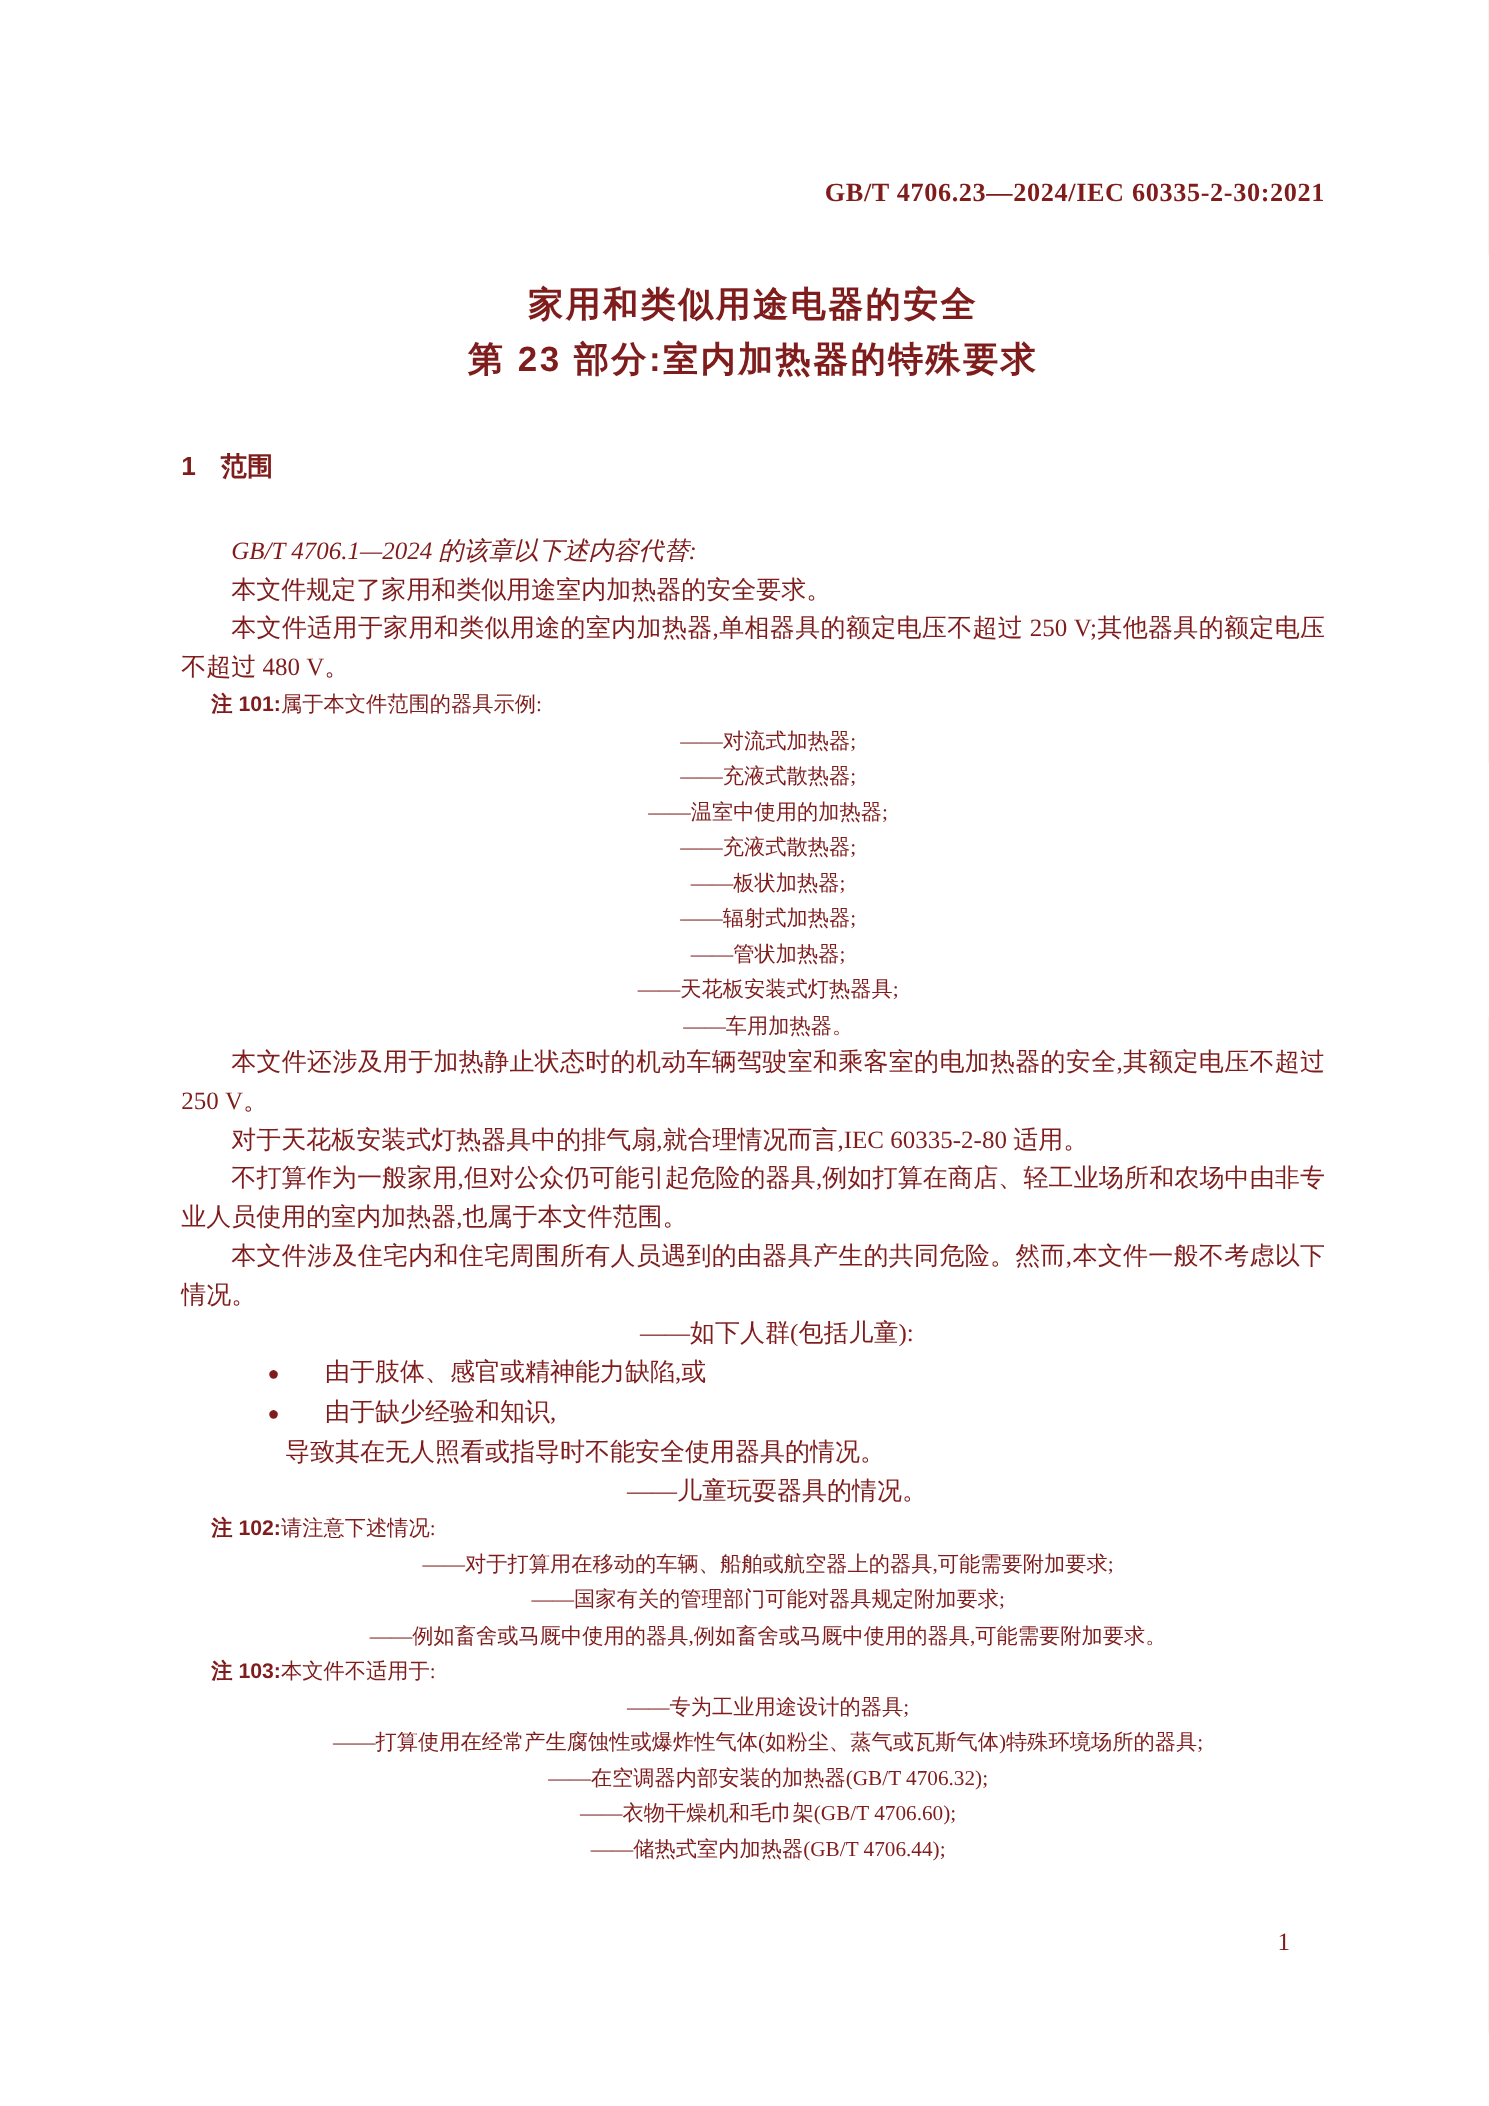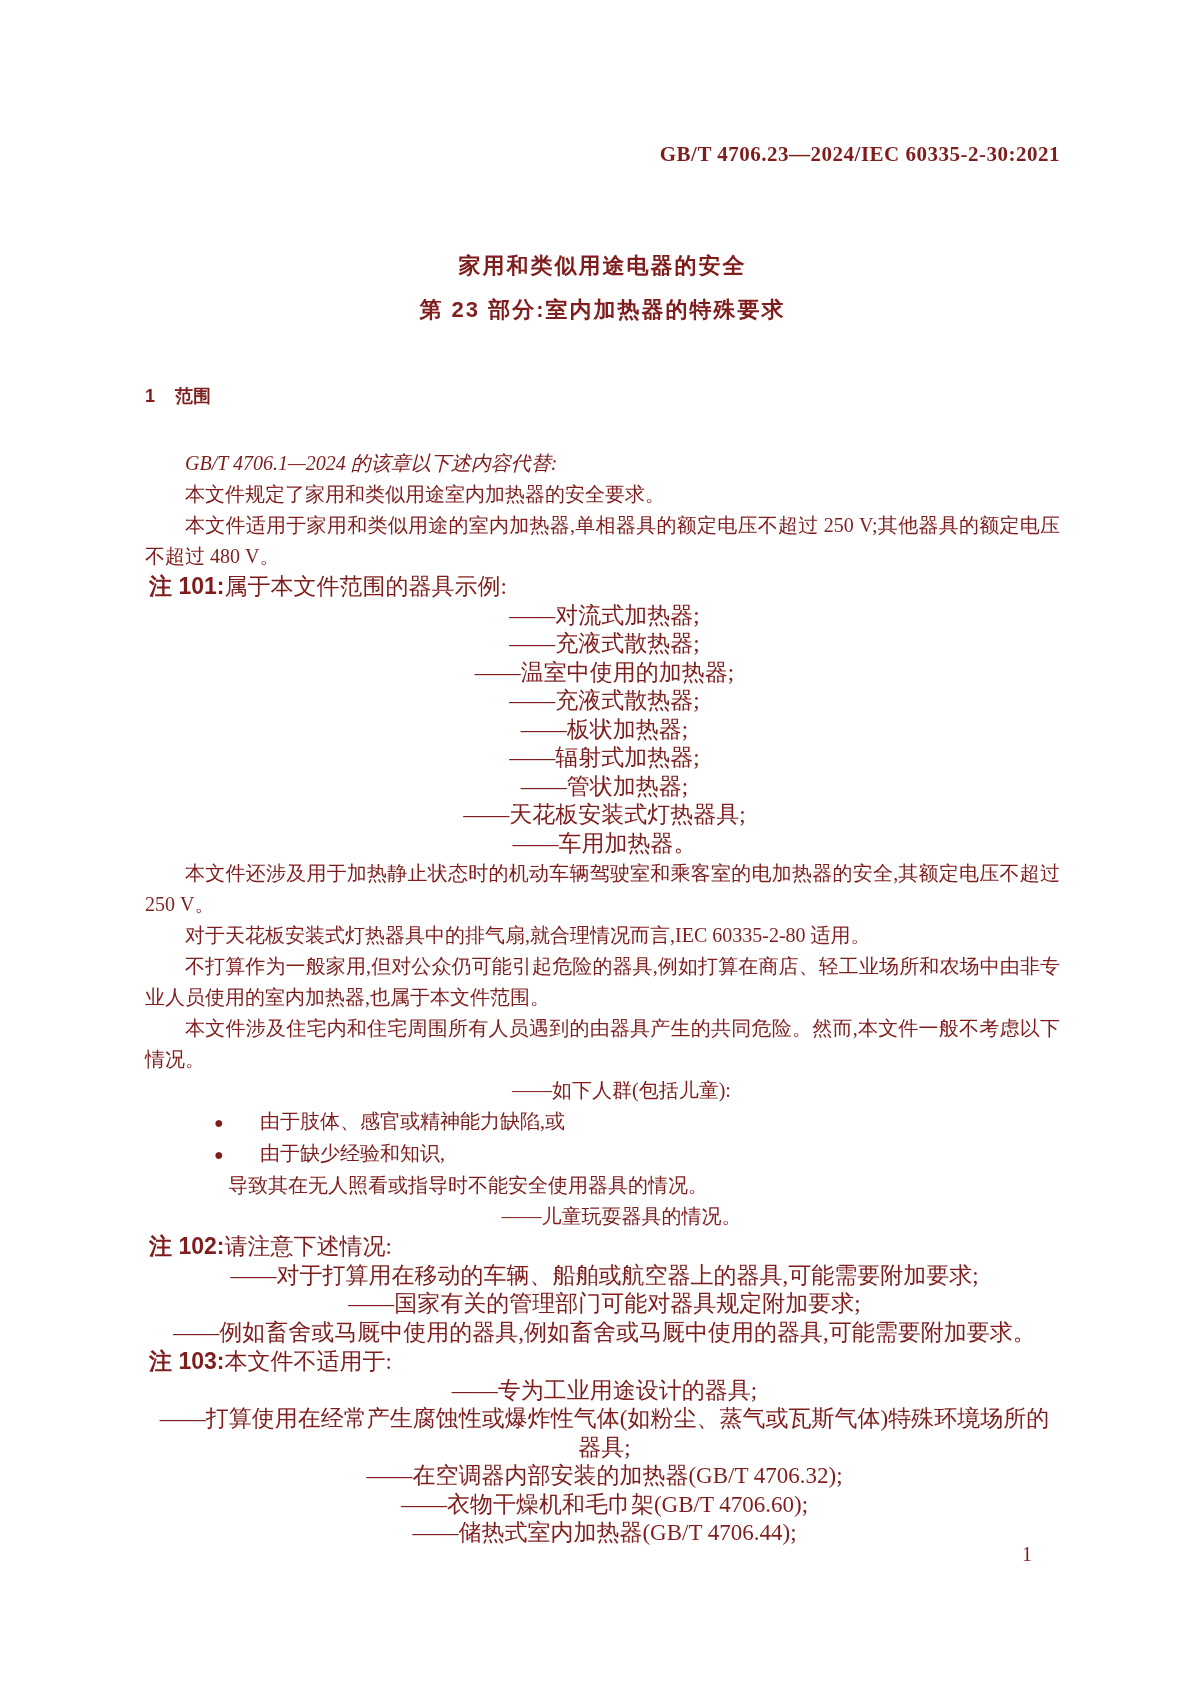--- a/index.html
+++ b/index.html
@@ -26,33 +26,33 @@
   .std-header {
     margin-top: 142px;
     text-align: right;
     font-family: "Liberation Serif", "DejaVu Serif", serif;
     font-weight: 700;
     font-size: 21px;
     line-height: 24px;
     letter-spacing: 0.5px;
   }
   .doc-title {
-    margin-top: 78px;
+    margin-top: 56px;
     text-align: center;
     font-family: "Liberation Sans", "DejaVu Sans", sans-serif;
     font-weight: 700;
-    font-size: 22px;
+    font-size: 28px;
     line-height: 44px;
     letter-spacing: 2px;
   }
   .section-heading {
     margin-top: 50px;
     font-family: "Liberation Sans", "DejaVu Sans", sans-serif;
     font-weight: 700;
-    font-size: 18px;
+    font-size: 21px;
     line-height: 28px;
   }
   .section-heading .sec-num { margin-right: 20px; }
   .body-para {
     margin: 0;
     font-size: 20px;
     line-height: 31px;
     text-align: justify;
   }
   .first-body { margin-top: 38px; font-style: italic; }
@@ -63,22 +63,22 @@
     margin-left: 69px;
     font-size: 20px;
     line-height: 31px;
   }
   .bullet-row .bullet {
     display: inline-block;
     width: 46px;
     font-size: 16px;
   }
   .note-block {
-    margin-left: 4px;
-    font-size: 23px;
+    margin-left: 24px;
+    font-size: 17px;
     line-height: 28.5px;
   }
   .note-label {
     font-family: "Liberation Sans", "DejaVu Sans", sans-serif;
     font-weight: 700;
   }
   .note-item { text-align: center; }
   .page-number {
     position: absolute;
     left: 1022px;

